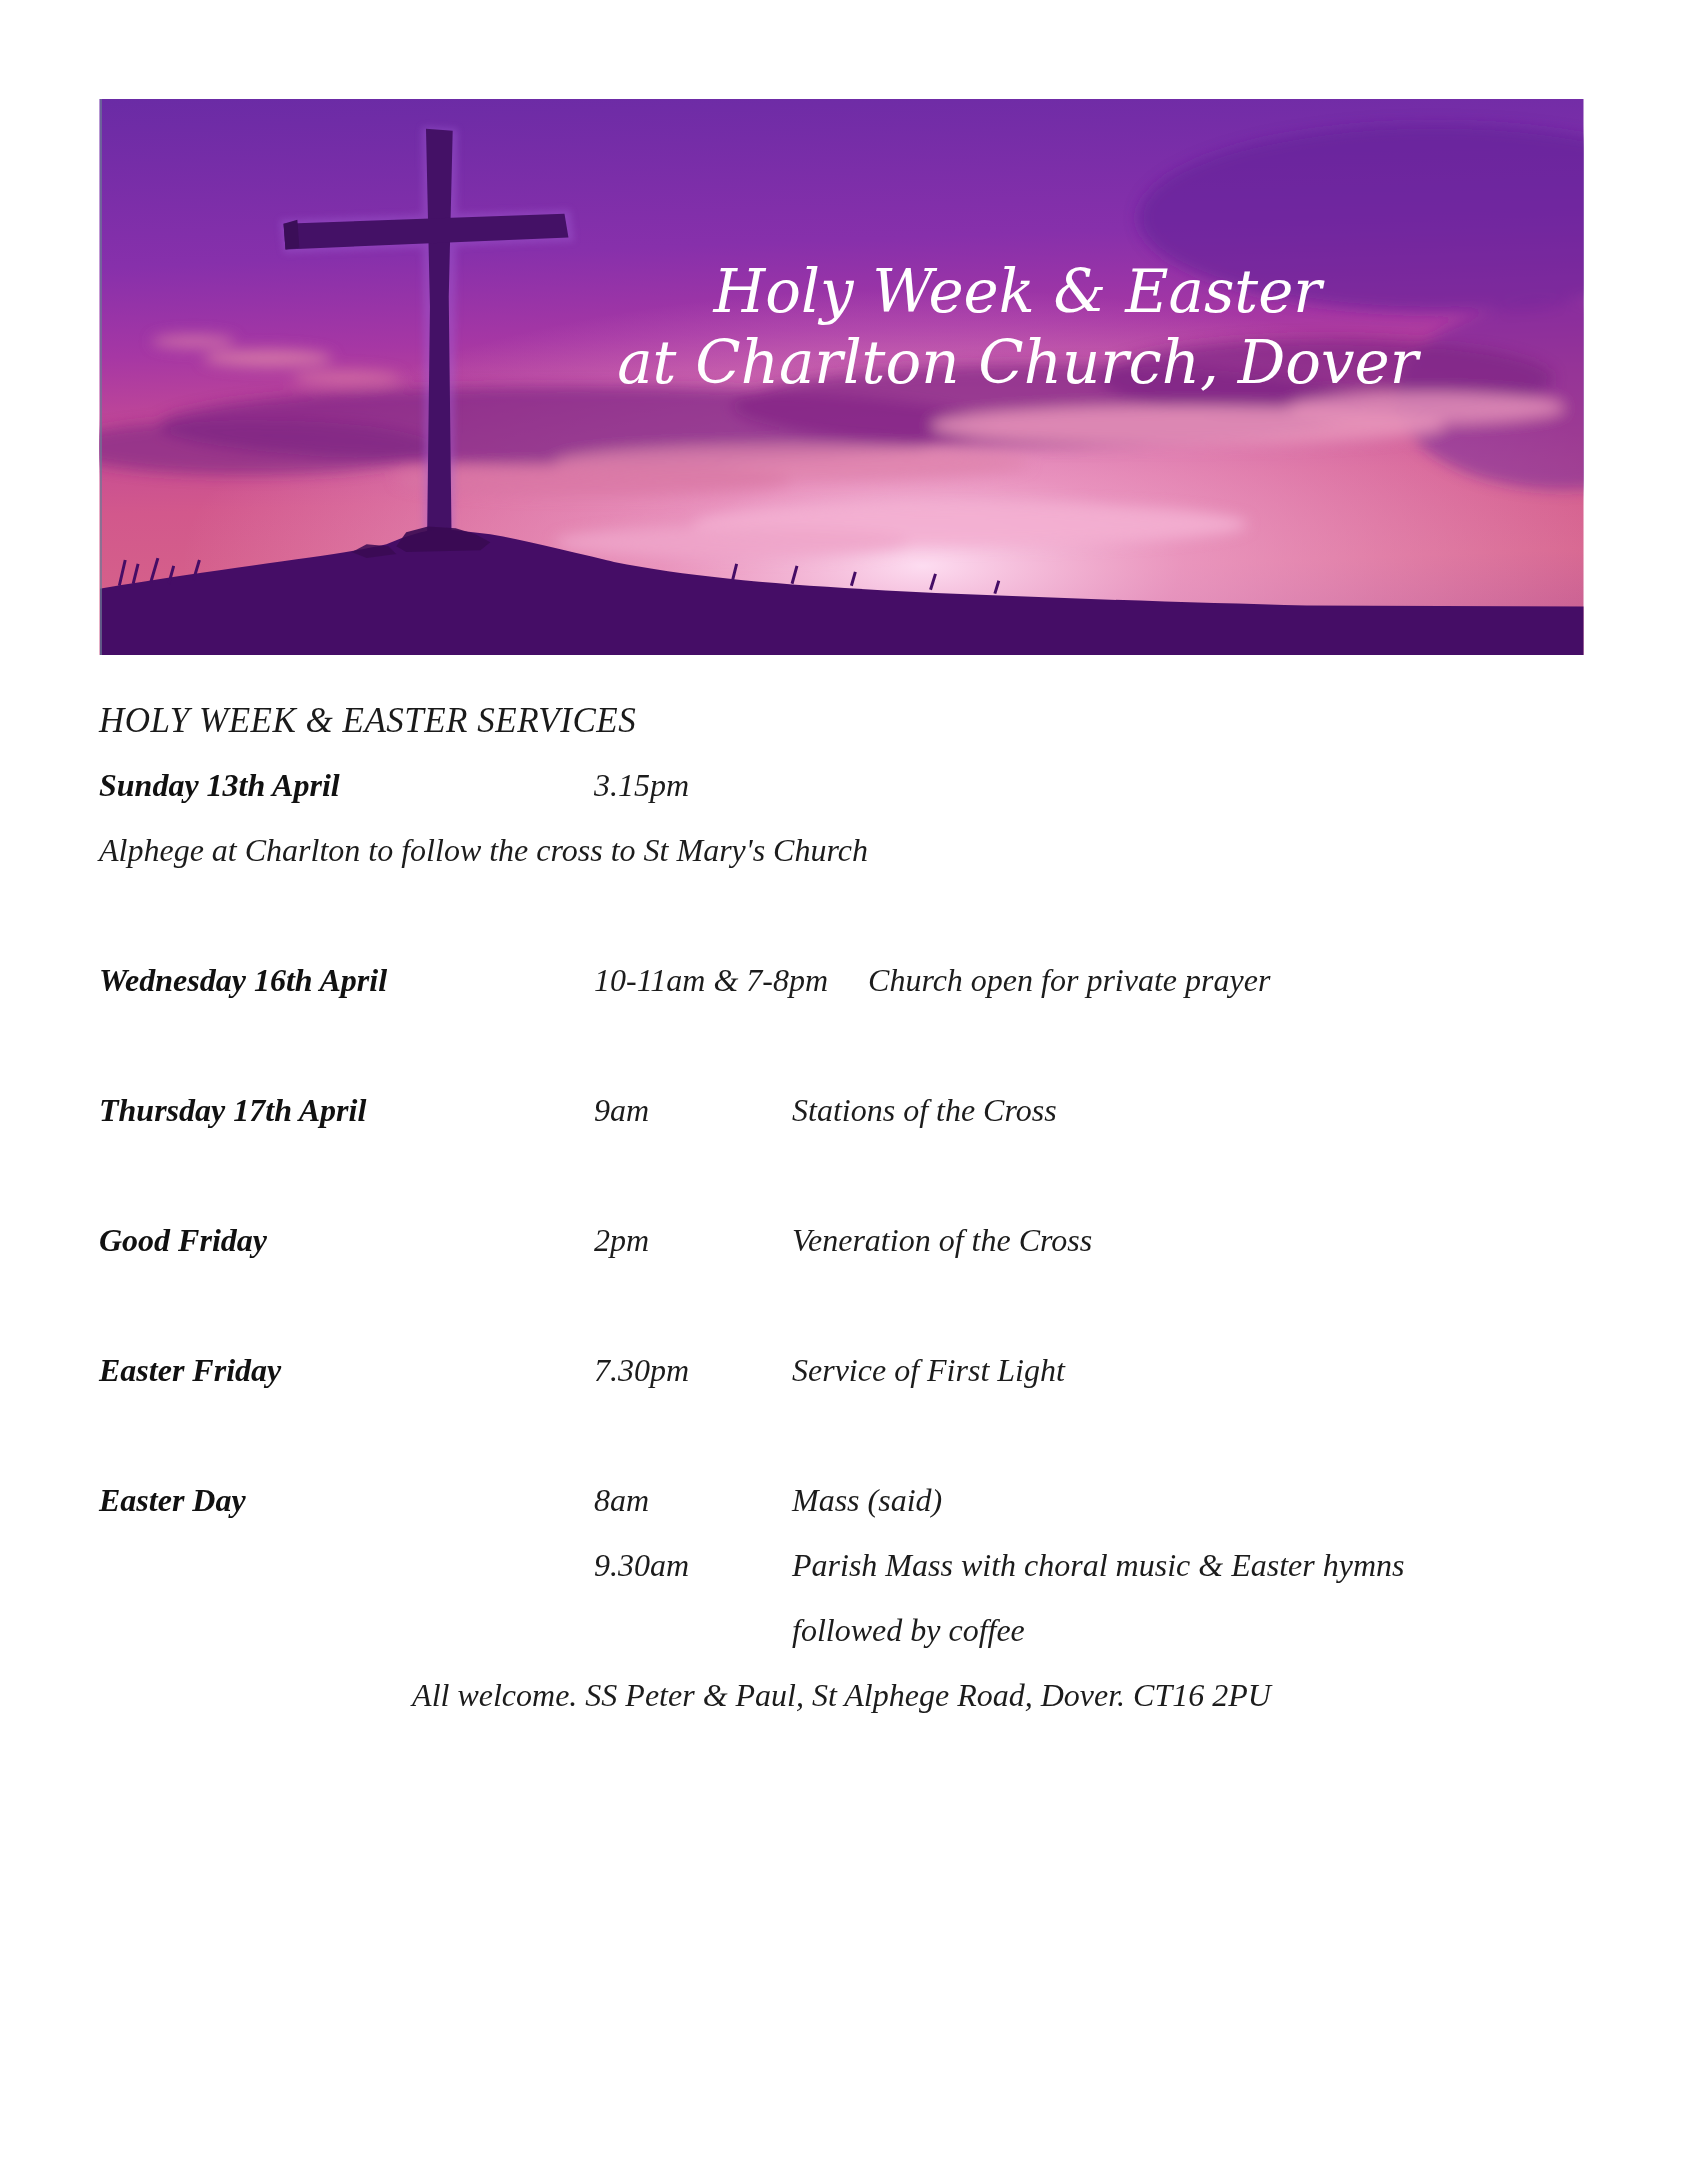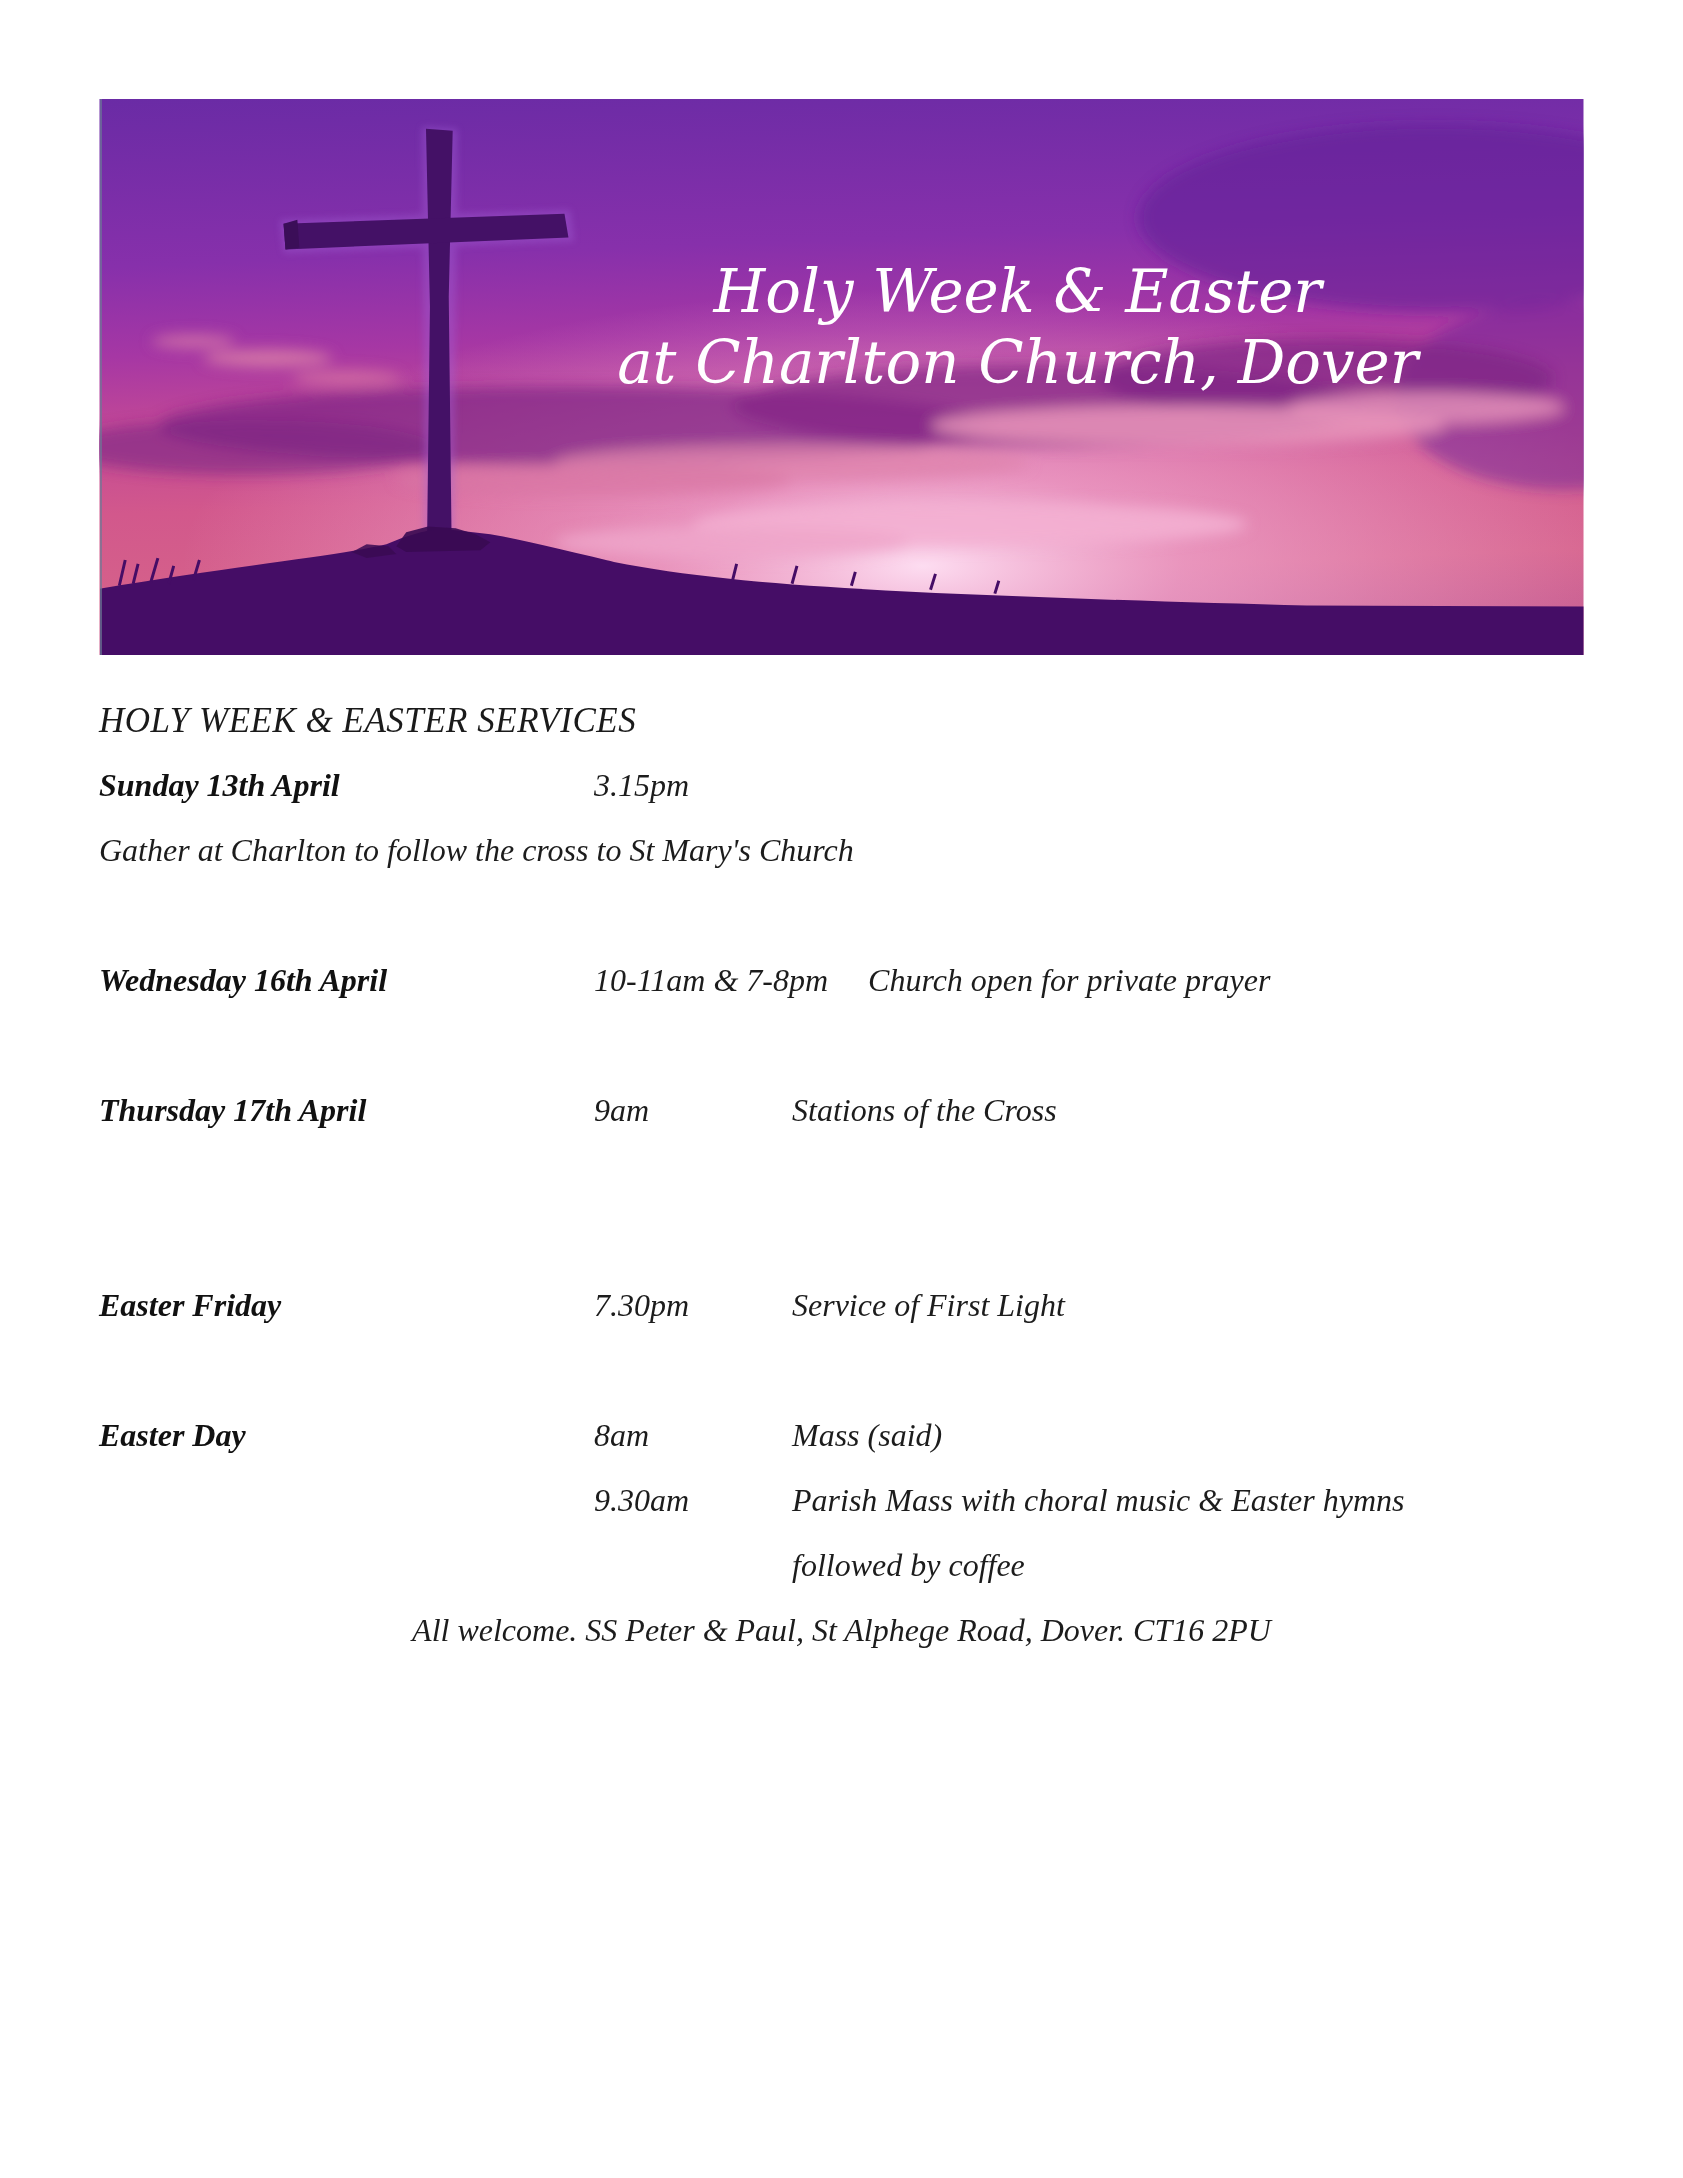--- a/index.html
+++ b/index.html
@@ -139,40 +139,43 @@
   </div>
 
   <div class="content">
 
     <div class="line heading">HOLY WEEK &amp; EASTER SERVICES</div>
 
     <div>
       <div class="line">
         <span class="day">Sunday 13th April</span><span class="time">3.15pm</span><span class="desc"></span>
       </div>
-      <div class="line note">Gather at Charlton to follow the cross to St Mary's Church</div>
+      <div class="line note">Alphege at Charlton to follow the cross to St Mary's Church</div>
       <div class="line blank"></div>
     </div>
 
 
     <div>
       <div class="line">
         <span class="day">Wednesday 16th April</span><span class="time">10-11am &amp; 7-8pm</span><span class="desc">Church open for private prayer</span>
       </div>
       <div class="line blank"></div>
     </div>
 
     <div>
       <div class="line">
         <span class="day">Thursday 17th April</span><span class="time">9am</span><span class="desc">Stations of the Cross</span>
       </div>
       <div class="line blank"></div>
     </div>
 
     <div>
+      <div class="line">
+        <span class="day">Good Friday</span><span class="time">2pm</span><span class="desc">Veneration of the Cross</span>
+      </div>
       <div class="line blank"></div>
     </div>
 
     <div>
       <div class="line">
         <span class="day">Easter Friday</span><span class="time">7.30pm</span><span class="desc">Service of First Light</span>
       </div>
       <div class="line blank"></div>
     </div>
 

